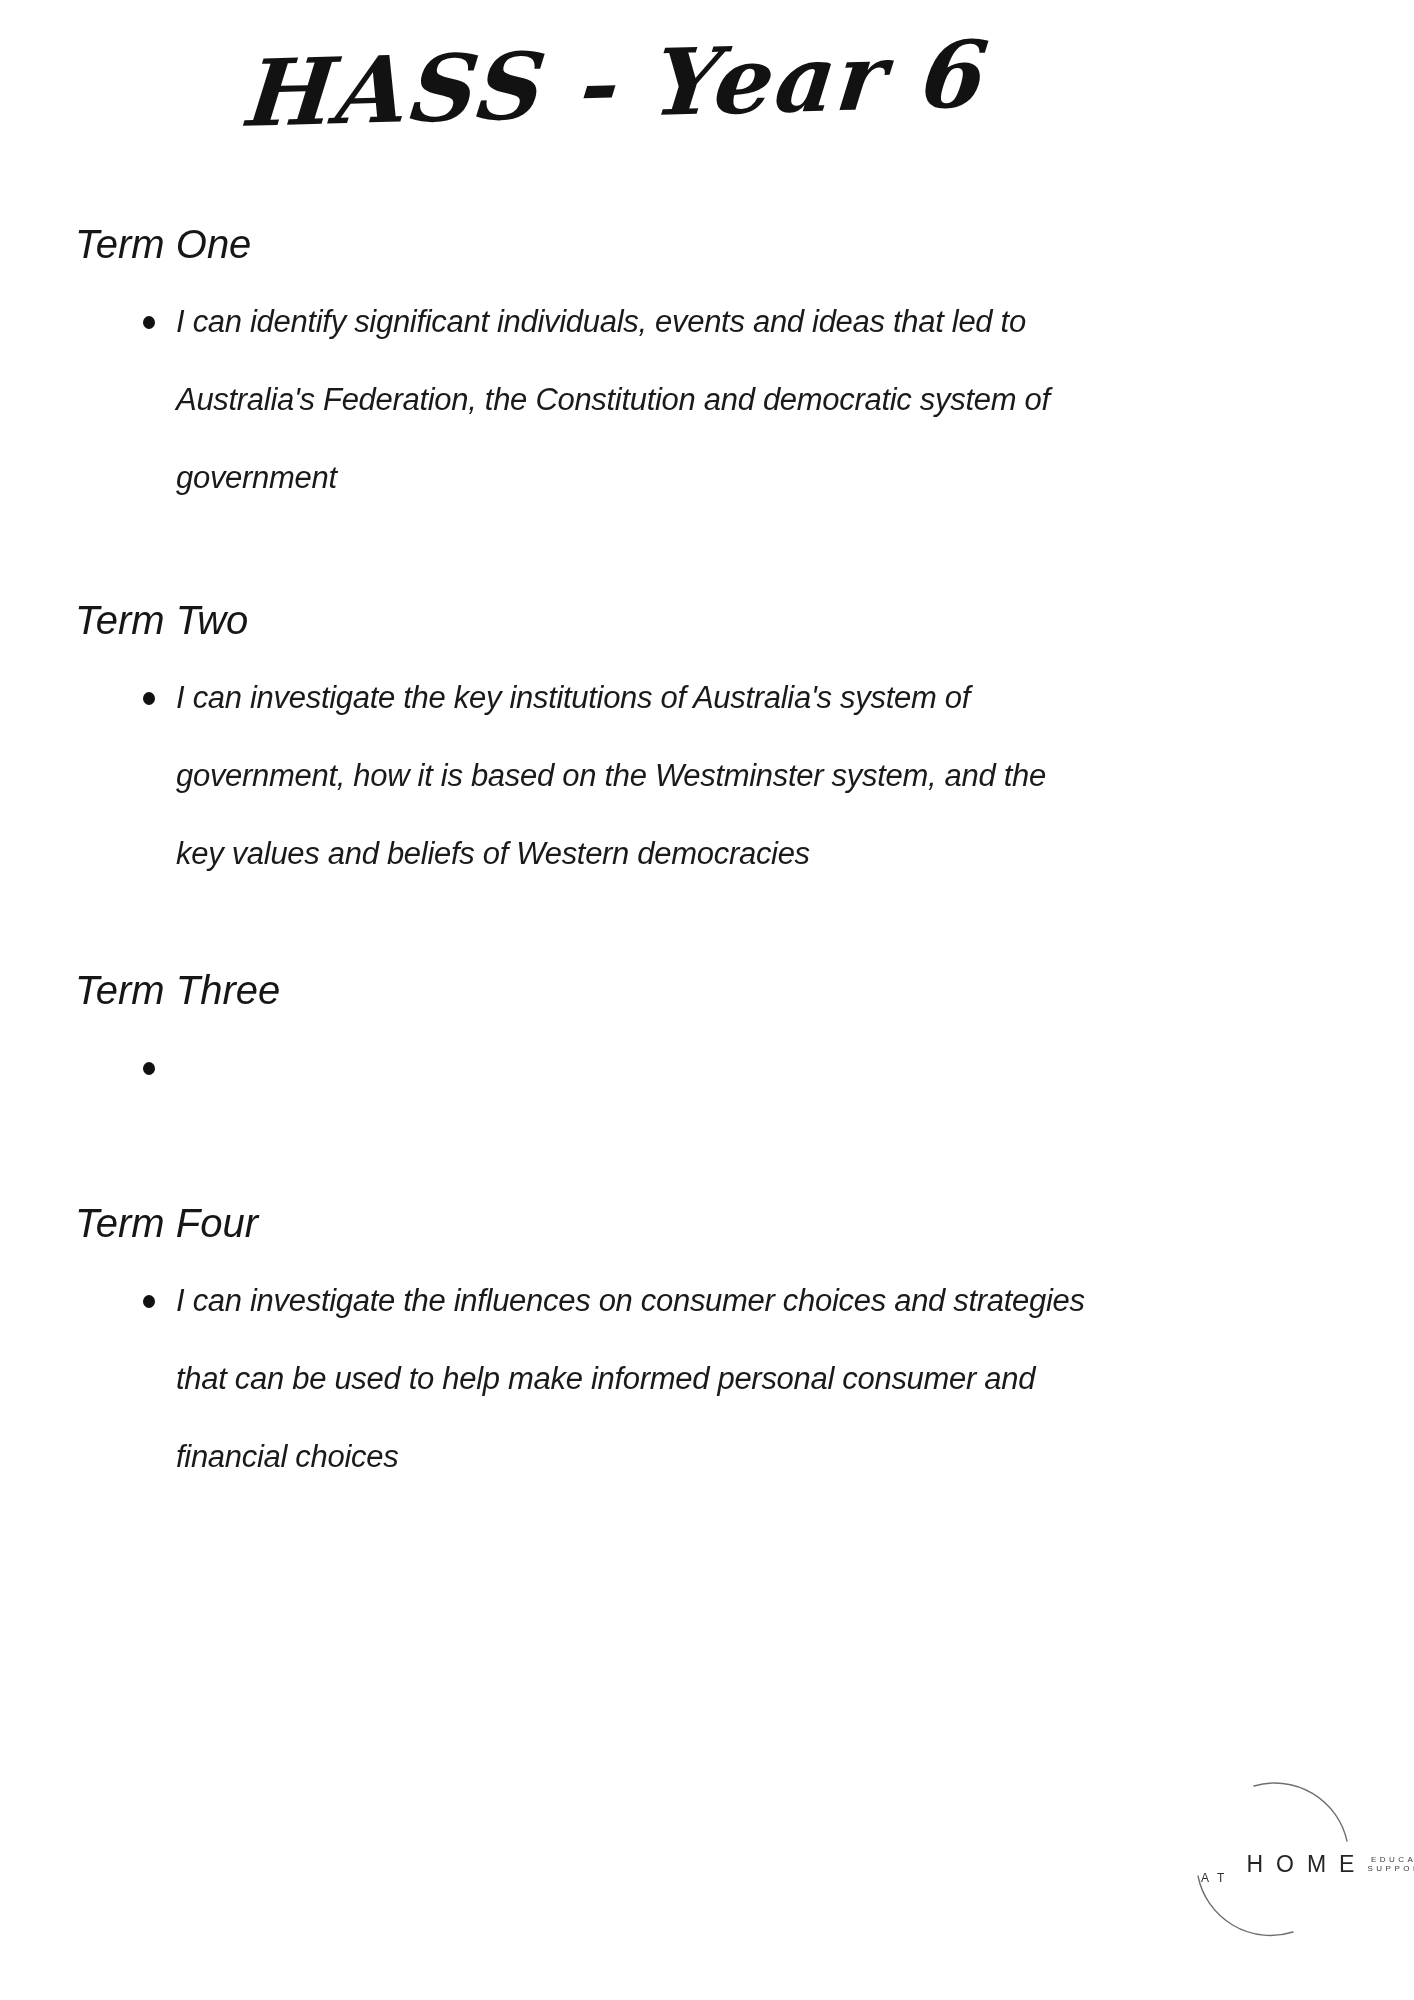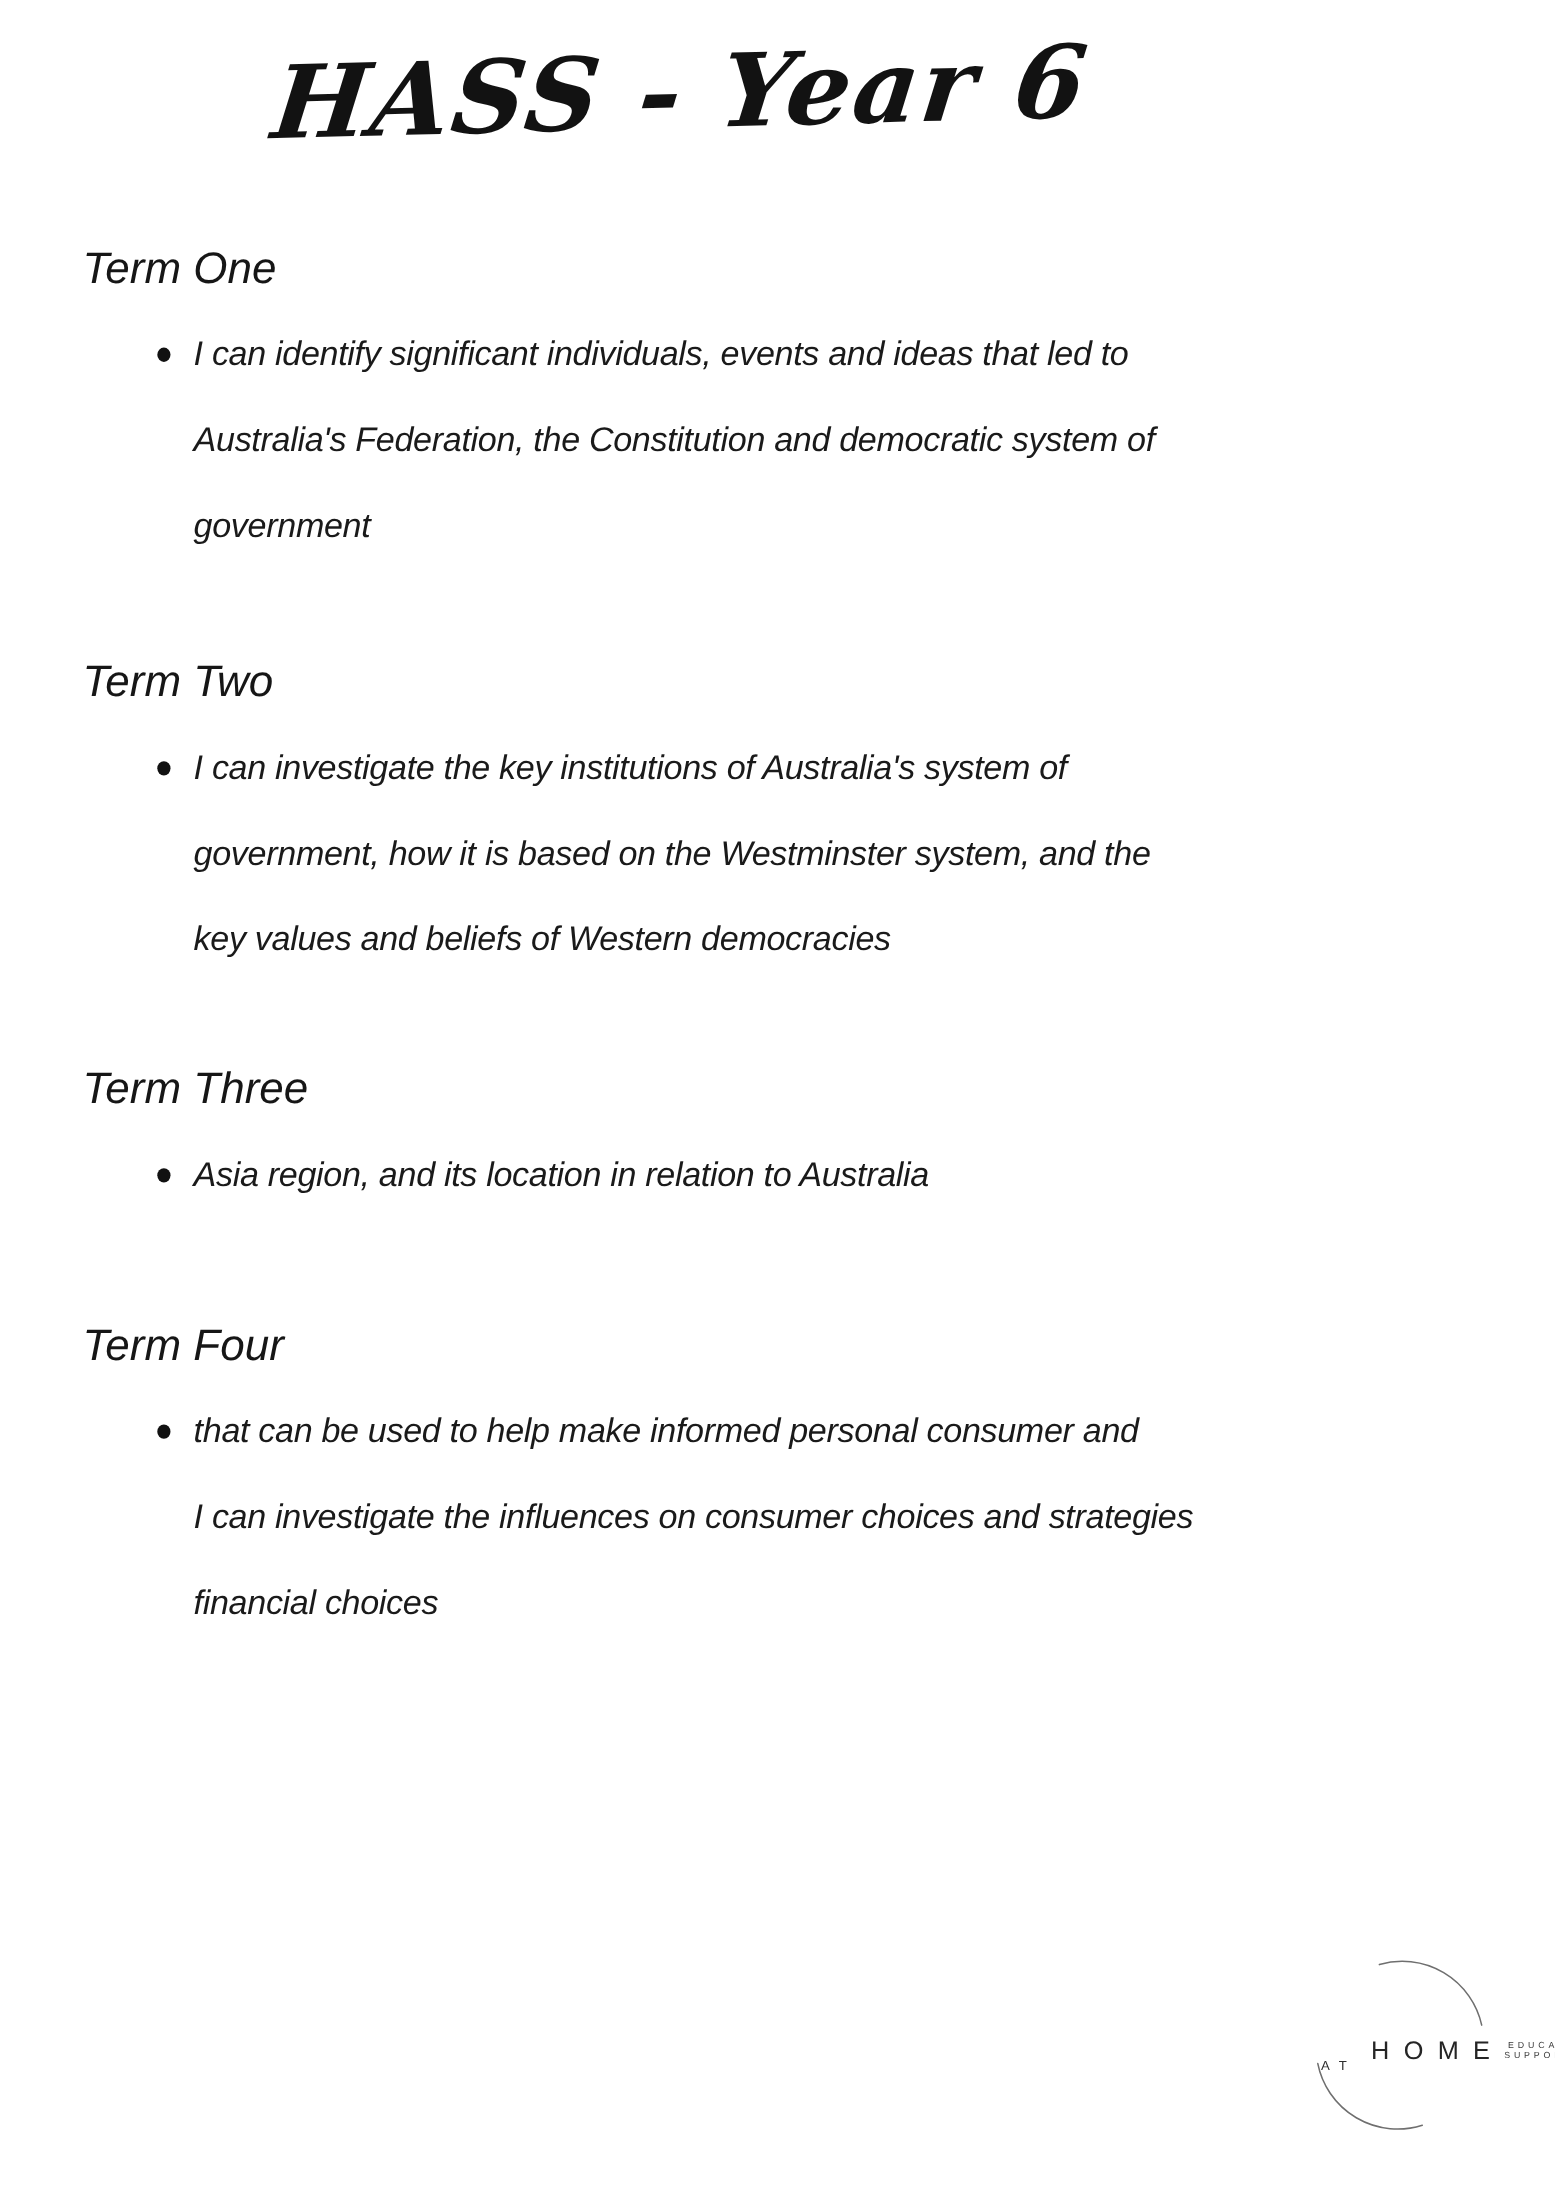--- a/index.html
+++ b/index.html
@@ -141,32 +141,31 @@
         <div class="line">government</div>
       </div>
     </div>
   </section>
 
   <section class="term" id="term-2">
     <div class="term-heading">Term Three</div>
     <div class="bullet-row">
       <span class="dot"></span>
       <div class="bullet-text">
-        <div class="line">Asia region, and its location in relation to Australia</div>
       </div>
     </div>
   </section>
 
   <section class="term" id="term-3">
     <div class="term-heading">Term Four</div>
     <div class="bullet-row">
       <span class="dot"></span>
       <div class="bullet-text">
+        <div class="line">I can investigate the influences on consumer choices and strategies</div>
         <div class="line">that can be used to help make informed personal consumer and</div>
-        <div class="line">I can investigate the influences on consumer choices and strategies</div>
         <div class="line">financial choices</div>
       </div>
     </div>
   </section>
 
   <div class="logo">
     <svg width="160" height="166" viewBox="0 0 160 166">
       <path d="M 62 10 A 74 74 0 0 1 155 65" fill="none" stroke="#6f6f6f" stroke-width="1.4" stroke-linecap="round"></path>
       <path d="M 101 156 A 74 74 0 0 1 6 100" fill="none" stroke="#6f6f6f" stroke-width="1.4" stroke-linecap="round"></path>
     </svg>

